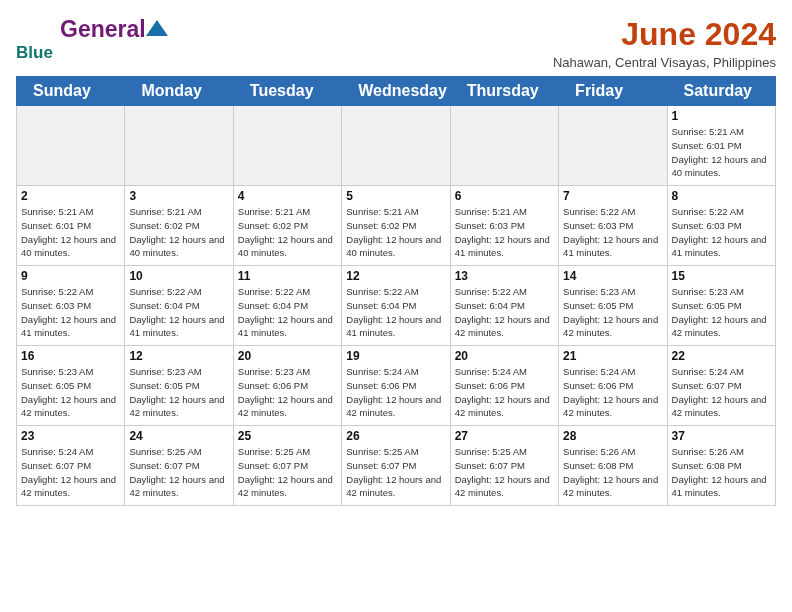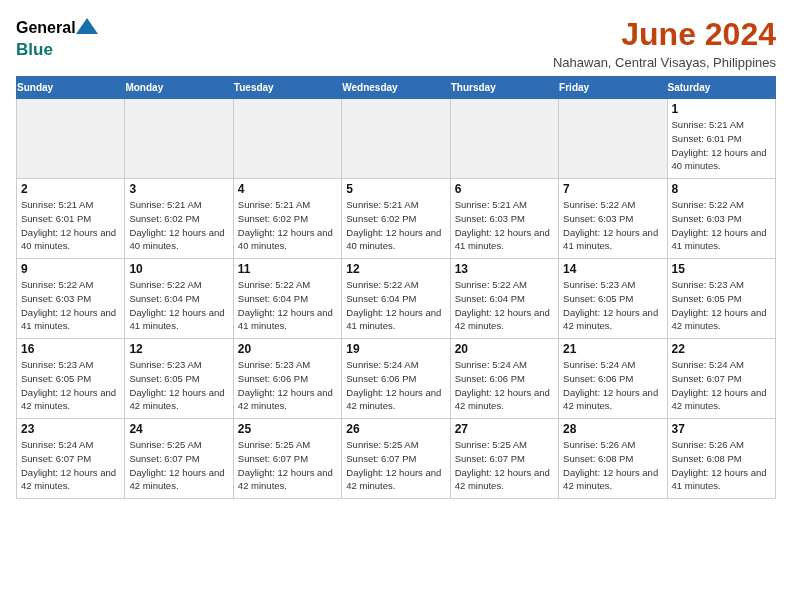--- a/index.html
+++ b/index.html
@@ -36,23 +36,23 @@
       text-align: center;
     }
     .calendar {
       width: 100%;
       border-collapse: collapse;
       table-layout: fixed;
     }
     .calendar th {
       background: #2e6db4;
       color: #fff;
-      font-size: 10px;
-      font-weight: bold;
-      padding: 5px 0;
+      font-size: 16px;
+      font-weight: bold;
+      padding: 5px 16px;
       text-align: left;
       border: 1px solid #2e6db4;
     }
     .calendar td {
       border: 1px solid #ccc;
       vertical-align: top;
       padding: 3px 4px;
       font-size: 9.5px;
       color: #333;
       height: 80px;
@@ -70,23 +70,24 @@
     }
     .sun-info {
       line-height: 1.45;
     }
     .logo-row {
       display: flex;
       align-items: center;
       gap: 0;
     }
     .logo-text-general {
-      font-size: 16px;
-      font-weight: bold;
-      color: #000000;
+      font-size: 23px;
+      font-weight: bold;
+      color: #701a75;
+      margin-left: 44px;
     }
     .logo-text-blue {
       font-size: 17px;
       font-weight: bold;
       color: #0f766e;
     }
   </style>
 </head>
 <body>
 

